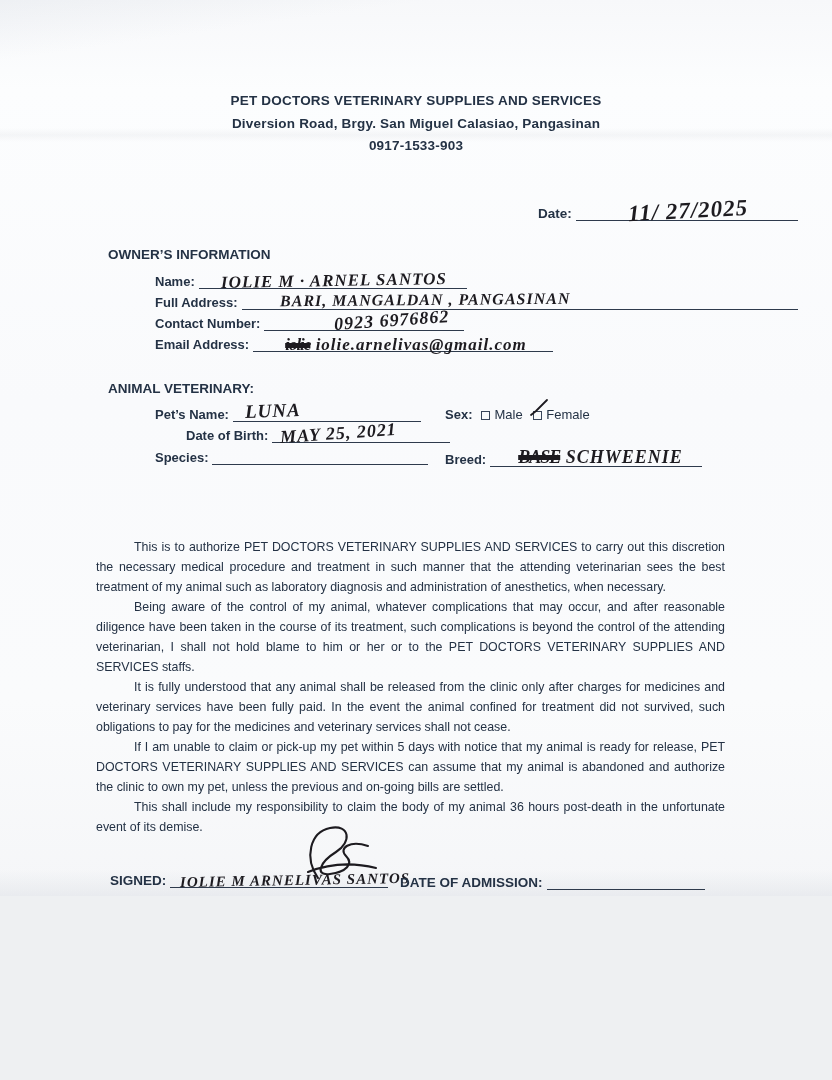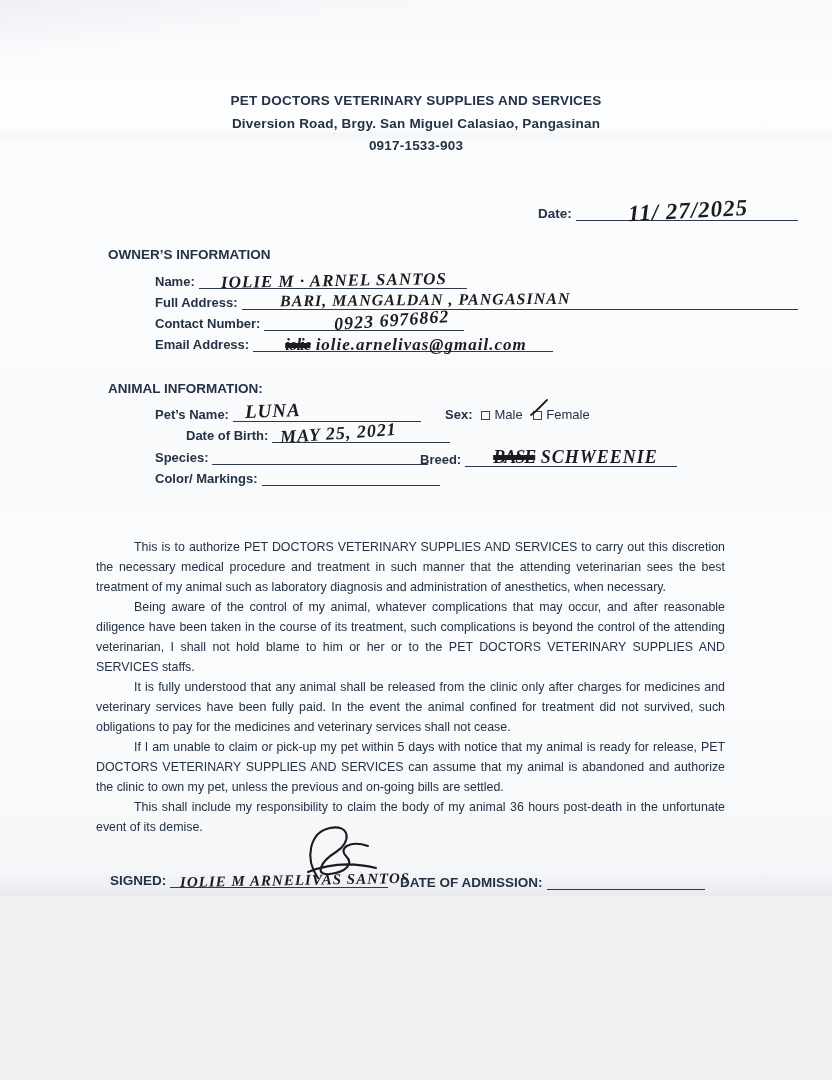--- a/index.html
+++ b/index.html
@@ -92,60 +92,56 @@
     </span>
   </div>
 
   <div class="frow" style="top:334px;left:155px;">
     <span class="lbl">Email Address:</span>
     <span class="fline" style="width:300px;">
       <span class="hand hv" style="left:4px;font-size:17px;bottom:-4px;margin-left:28px;"><span class="scribbled">iolie</span><span> iolie.arnelivas@gmail.com</span></span>
     </span>
   </div>
 
-  <div class="abs lbl-lg" style="top:381px;left:108px;">ANIMAL INFORMATION:</div>
+  <div class="abs lbl-lg" style="top:381px;left:108px;">ANIMAL VETERINARY:</div>
 
   <div class="frow" style="top:404px;left:155px;">
     <span class="lbl">Pet’s Name:</span>
     <span class="fline" style="width:188px;">
       <span class="hand hv" style="left:12px;font-size:19px;transform:rotate(-2deg);bottom:-1px;">LUNA</span>
     </span>
   </div>
 
   <div class="frow" style="top:425px;left:155px;padding-left:31px;">
     <span class="lbl">Date of Birth:</span>
     <span class="fline" style="width:178px;">
       <span class="hand hv" style="left:8px;font-size:18px;transform:rotate(-4deg);bottom:-2px;">MAY 25, 2021</span>
     </span>
   </div>
 
   <div class="frow" style="top:447px;left:155px;">
     <span class="lbl">Species:</span>
     <span class="fline" style="width:216px;"></span>
   </div>
 
-  <div class="frow" style="top:468px;left:155px;">
-    <span class="lbl">Color/ Markings:</span>
-    <span class="fline" style="width:178px;"></span>
-  </div>
 
   <div class="frow" style="top:404px;left:445px;">
     <span class="lbl">Sex:</span>
     <span style="font-size:13px;margin-left:2px;">
       <span class="cb"></span><span>Male</span>
       <span class="cbwrap">
         <span class="cb"></span>
         <svg class="checksvg" width="22" height="22" viewBox="0 0 22 22">
           <path d="M3,17 L8,13 L19,2" fill="none" stroke="#1d1b20" stroke-width="1.8" stroke-linecap="round"></path>
         </svg>
       </span><span>Female</span>
     </span>
   </div>
 
-  <div class="frow" style="top:449px;left:420px;">
+  <div class="frow" style="top:449px;left:445px;">
     <span class="lbl">Breed:</span>
     <span class="fline" style="width:212px;">
       <span class="hand hv" style="left:28px;font-size:18px;bottom:-2px;"><span class="scribbled">BASE</span><span> SCHWEENIE</span></span>
     </span>
   </div>
 
 
   <div class="bodytext">
     <p>This is to authorize PET DOCTORS VETERINARY SUPPLIES AND SERVICES to carry out this discretion the necessary medical procedure and treatment in such manner that the attending veterinarian sees the best treatment of my animal such as laboratory diagnosis and administration of anesthetics, when necessary.</p>
     <p>Being aware of the control of my animal, whatever complications that may occur, and after reasonable diligence have been taken in the course of its treatment, such complications is beyond the control of the attending veterinarian, I shall not hold blame to him or her or to the PET DOCTORS VETERINARY SUPPLIES AND SERVICES staffs.</p>

